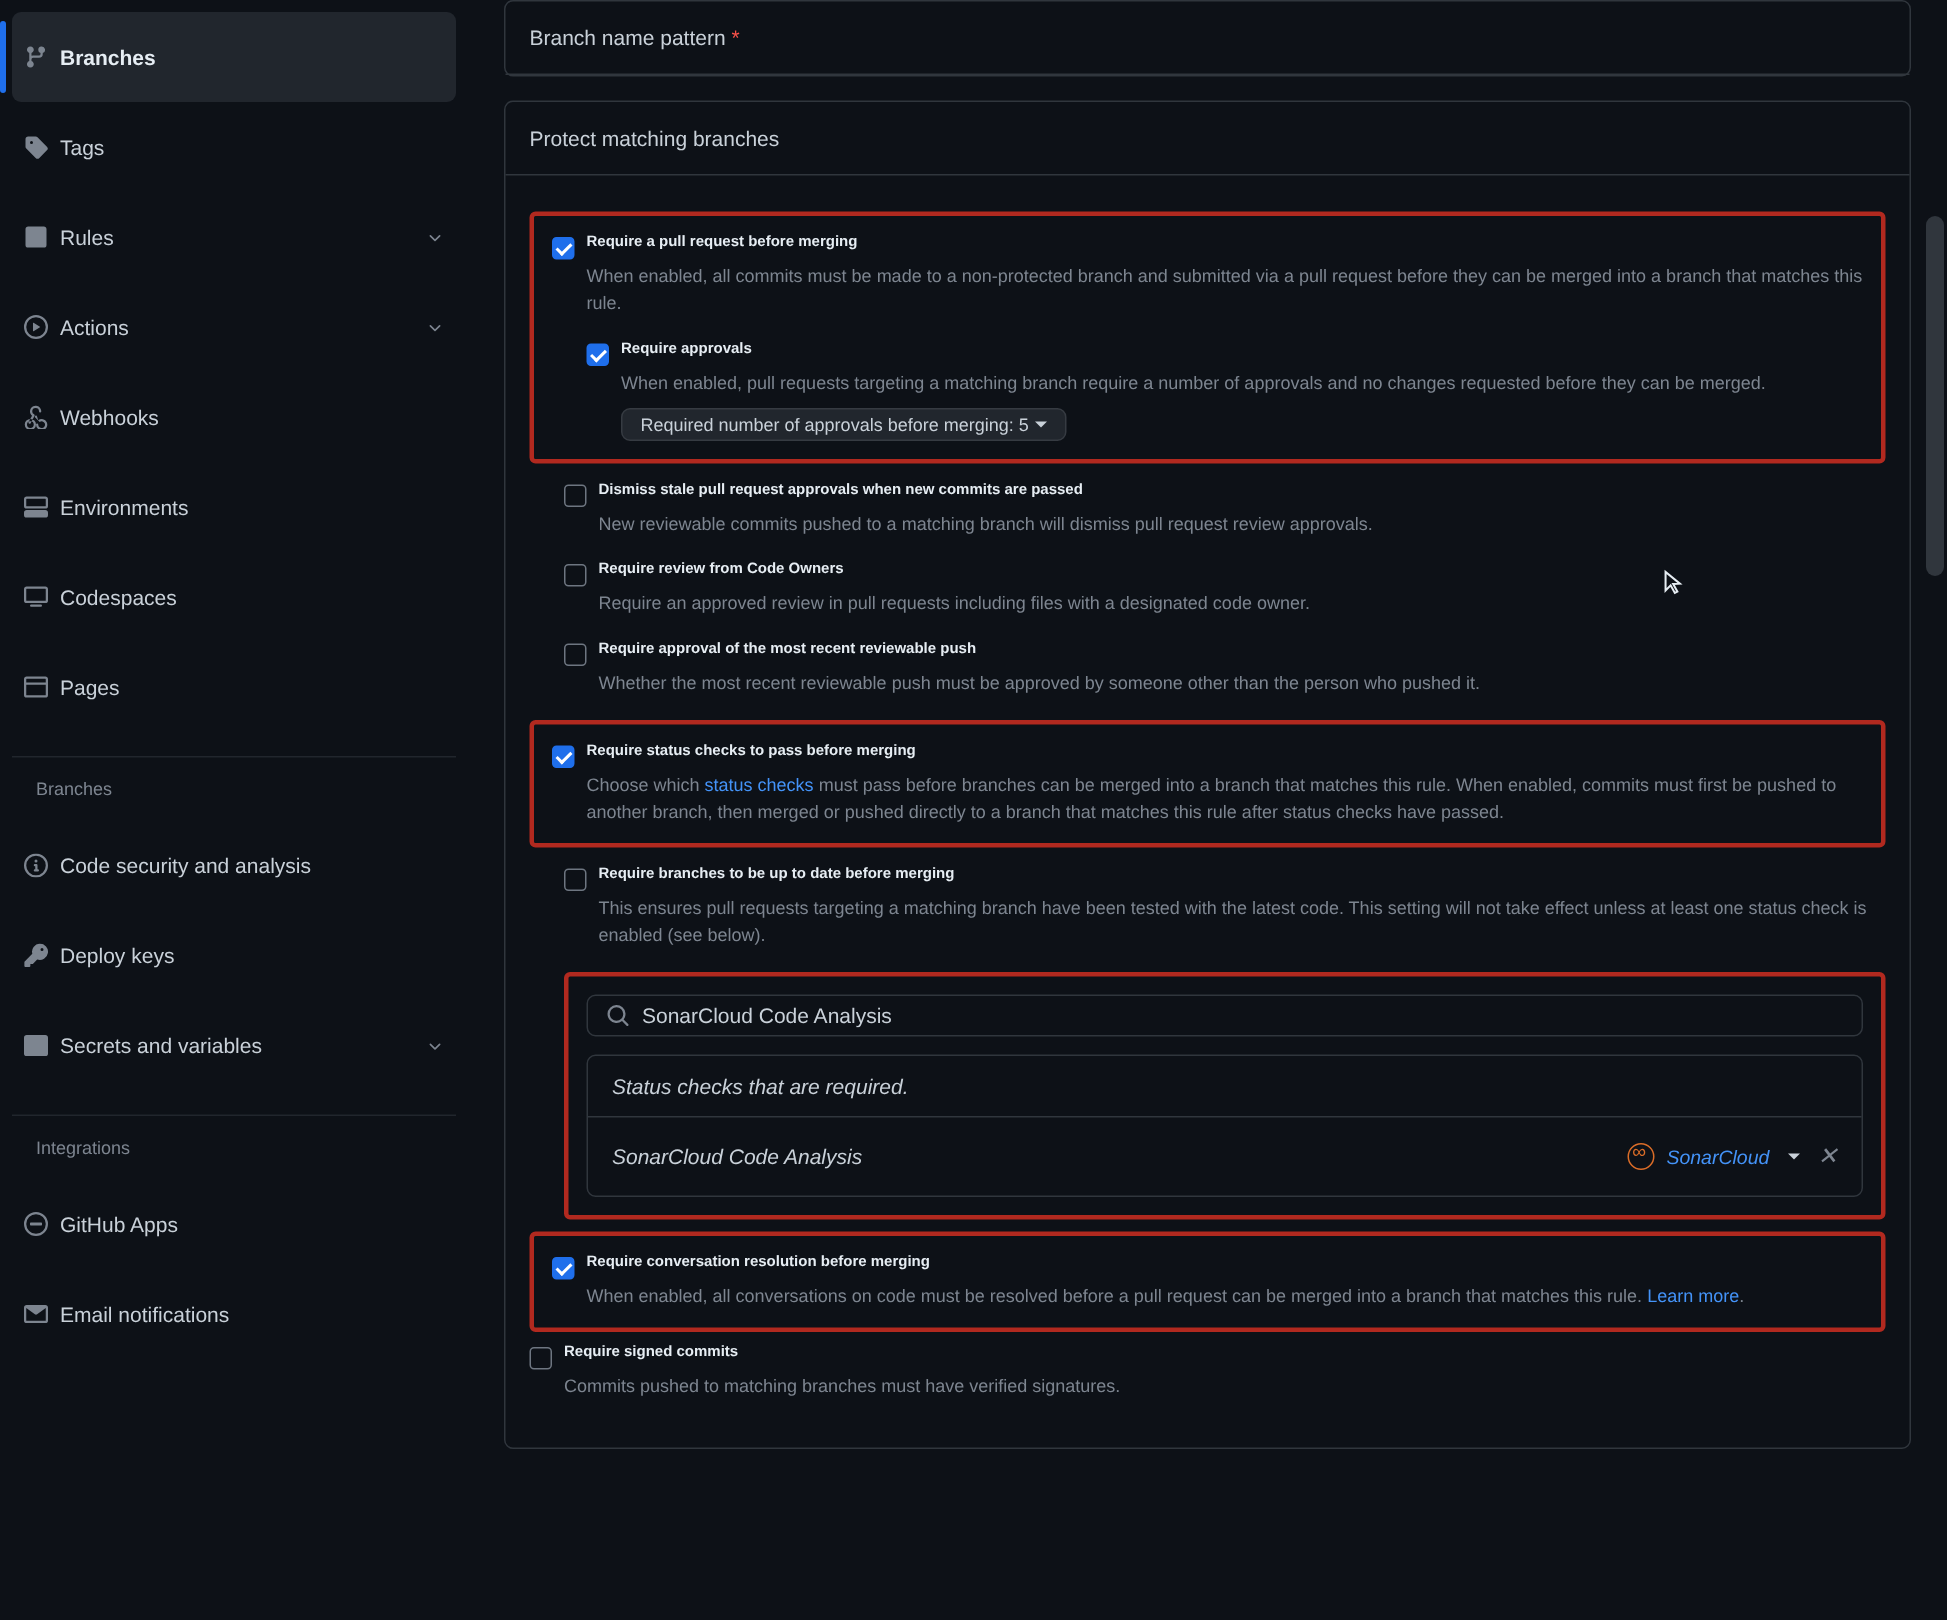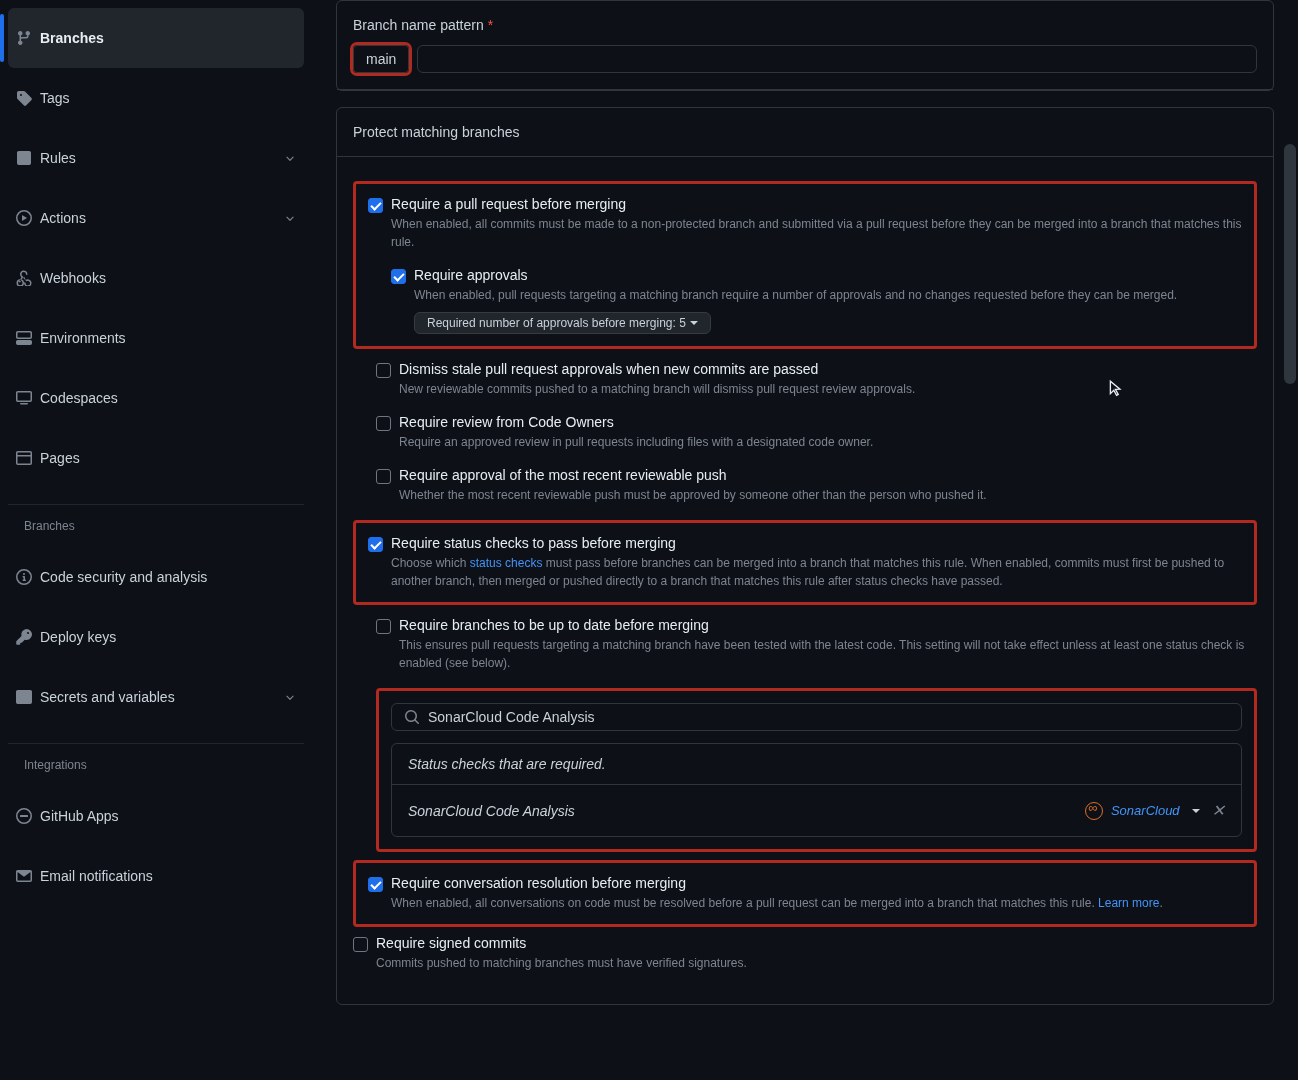--- a/index.html
+++ b/index.html
@@ -129,21 +129,21 @@
 }
 .chk.checked::after {
   content: "";
   position: absolute;
   left: 4px; top: 1px;
   width: 4px; height: 8px;
   border: solid #fff;
   border-width: 0 2px 2px 0;
   transform: rotate(45deg);
 }
-.check-title { font-weight: 400; color: #e6edf3; font-size: 14px; }
+.check-title { font-weight: 700; color: #e6edf3; font-size: 10px; }
 .check-desc {
   color: #7d8590;
   font-size: 12px;
   margin-top: 2px;
   margin-left: 23px;
   line-height: 1.5;
 }
 .sub-item { margin-left: 23px; margin-top: 12px; }
 .select-btn {
   display: inline-flex;
@@ -380,24 +380,20 @@
         </span>
         <span>Email notifications</span>
       </div>
     </div>
   </div>
 
   <div class="main">
     <div class="panel">
       <div class="panel-header">
         <span>Branch name pattern</span> <span class="req">*</span>
-        <div class="input-row">
-          <div class="input-prefix hl-red">main</div>
-          <input class="input-main" style="">
-        </div>
       </div>
     </div>
 
     <div class="panel">
       <div class="panel-header">Protect matching branches</div>
       <div class="panel-body">
 
         <div class="highlight-block">
           <div class="check-item">
             <div class="check-row">

